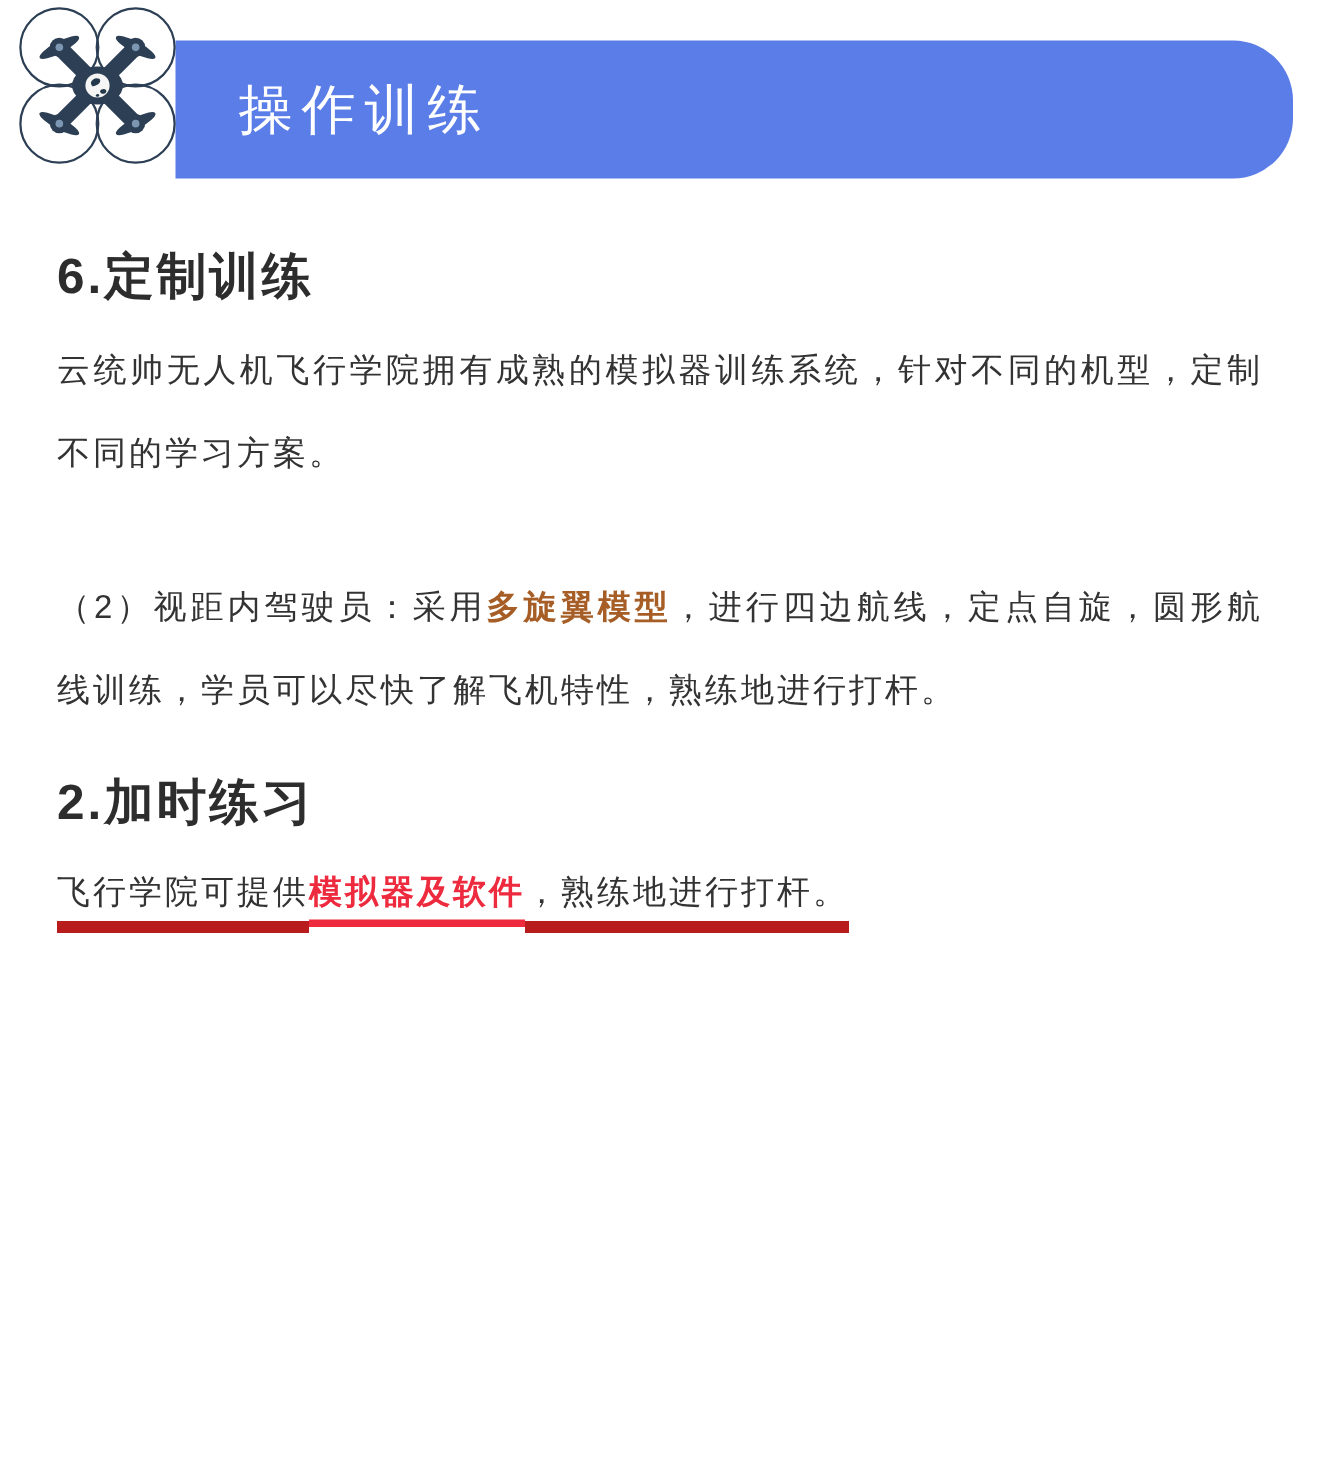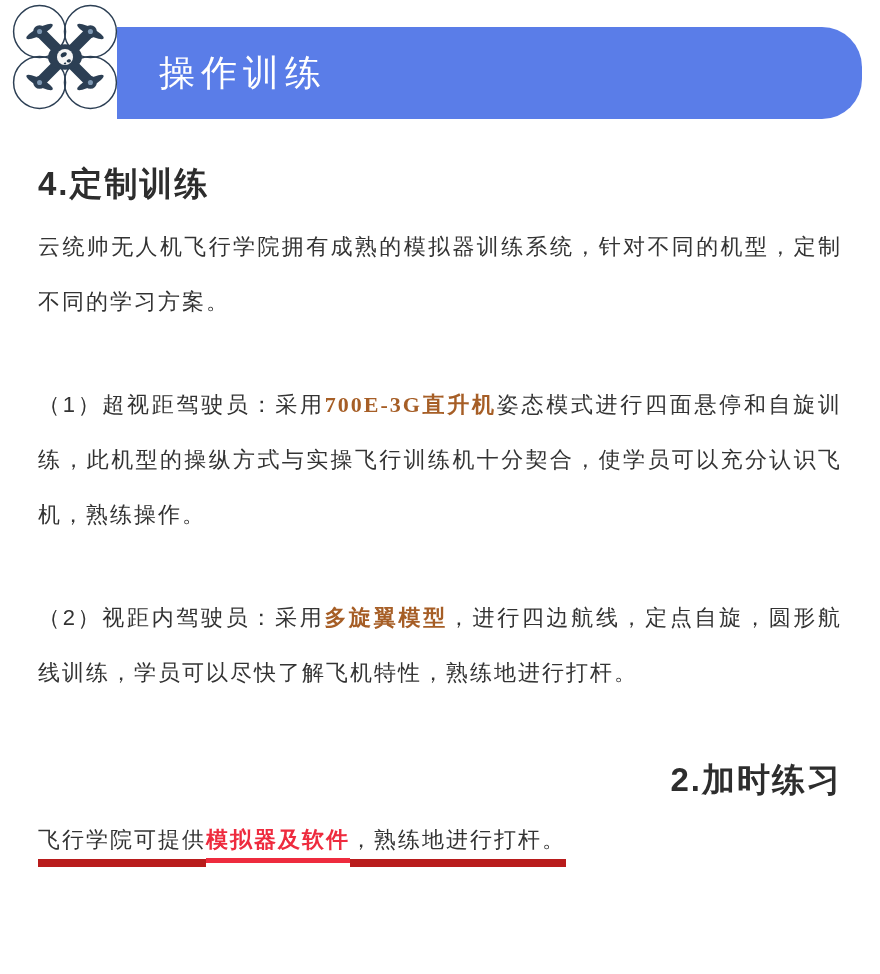--- a/index.html
+++ b/index.html
@@ -54,21 +54,21 @@
   }
   .h {
     font-size: 33px;
     font-weight: bold;
     color: #2d2d2d;
     letter-spacing: 2px;
     margin: 0;
     line-height: 40px;
   }
   .h1 { margin-top: 44px; }
-  .h2 { margin-top: 60px; text-align: right; }
+  .h2 { margin-top: 28px; }
 
   .para {
     font-size: 22px;
     line-height: 55px;
     letter-spacing: 2px;
     text-align: justify;
     text-justify: inter-character;
     margin: 0;
   }
   .intro { margin-top: 15px; }
@@ -131,25 +131,24 @@
     <ellipse cx="50" cy="50" rx="16" ry="12" fill="#2c3f54"></ellipse>
     <circle cx="50" cy="50" r="7.6" fill="#f5f5f5"></circle>
     <path d="M45.8,48.2 c0.8,-2.2 3.2,-3.4 5.2,-2.4 c1.4,0.8 0.6,3 -1.2,3.8 c-2,0.9 -3.4,1.8 -4,-1.4 z" fill="#24384c"></path>
     <path d="M52.5,52.5 c1.6,-0.8 3.4,-0.2 3,1.4 c-0.4,1.4 -2.4,1.8 -3.4,0.8 c-0.8,-0.8 -0.6,-1.6 0.4,-2.2 z" fill="#24384c"></path>
     <path d="M49.5,55.5 c0.9,-0.5 1.9,0 1.6,0.9 c-0.3,0.8 -1.5,0.9 -2,0.3 c-0.4,-0.5 -0.2,-0.9 0.4,-1.2 z" fill="#24384c"></path>
   </svg>
 </header>
 
 <main class="page">
 
-  <h2 class="h h1">4.定制训练</h2>
+  <h2 class="h h1">6.定制训练</h2>
 
   <p class="para intro"><span>云统帅无人机飞行学院拥有成熟的模拟器训练系统，针对不同的机型，定制不同的学习方案。</span></p>
 
-  <p class="para gap"><span>（1）超视距驾驶员：采用</span><span class="orange serif">700E-3G</span><span class="orange">直升机</span><span>姿态模式进行四面悬停和自旋训练，此机型的操纵方式与实操飞行训练机十分契合，使学员可以充分认识飞机，熟练操作。</span></p>
 
   <p class="para gap"><span>（2）视距内驾驶员：采用</span><span class="orange">多旋翼模型</span><span>，进行四边航线，定点自旋，圆形航线训练，学员可以尽快了解飞机特性，熟练地进行打杆。</span></p>
 
   <h2 class="h h2">2.加时练习</h2>
 
   <p class="para last"><span class="u-dark">飞行学院可提供</span><span class="red u-red">模拟器及软件</span><span class="u-dark">，熟练地进行打杆。</span></p>
 
 </main>
 
 </body></html>

